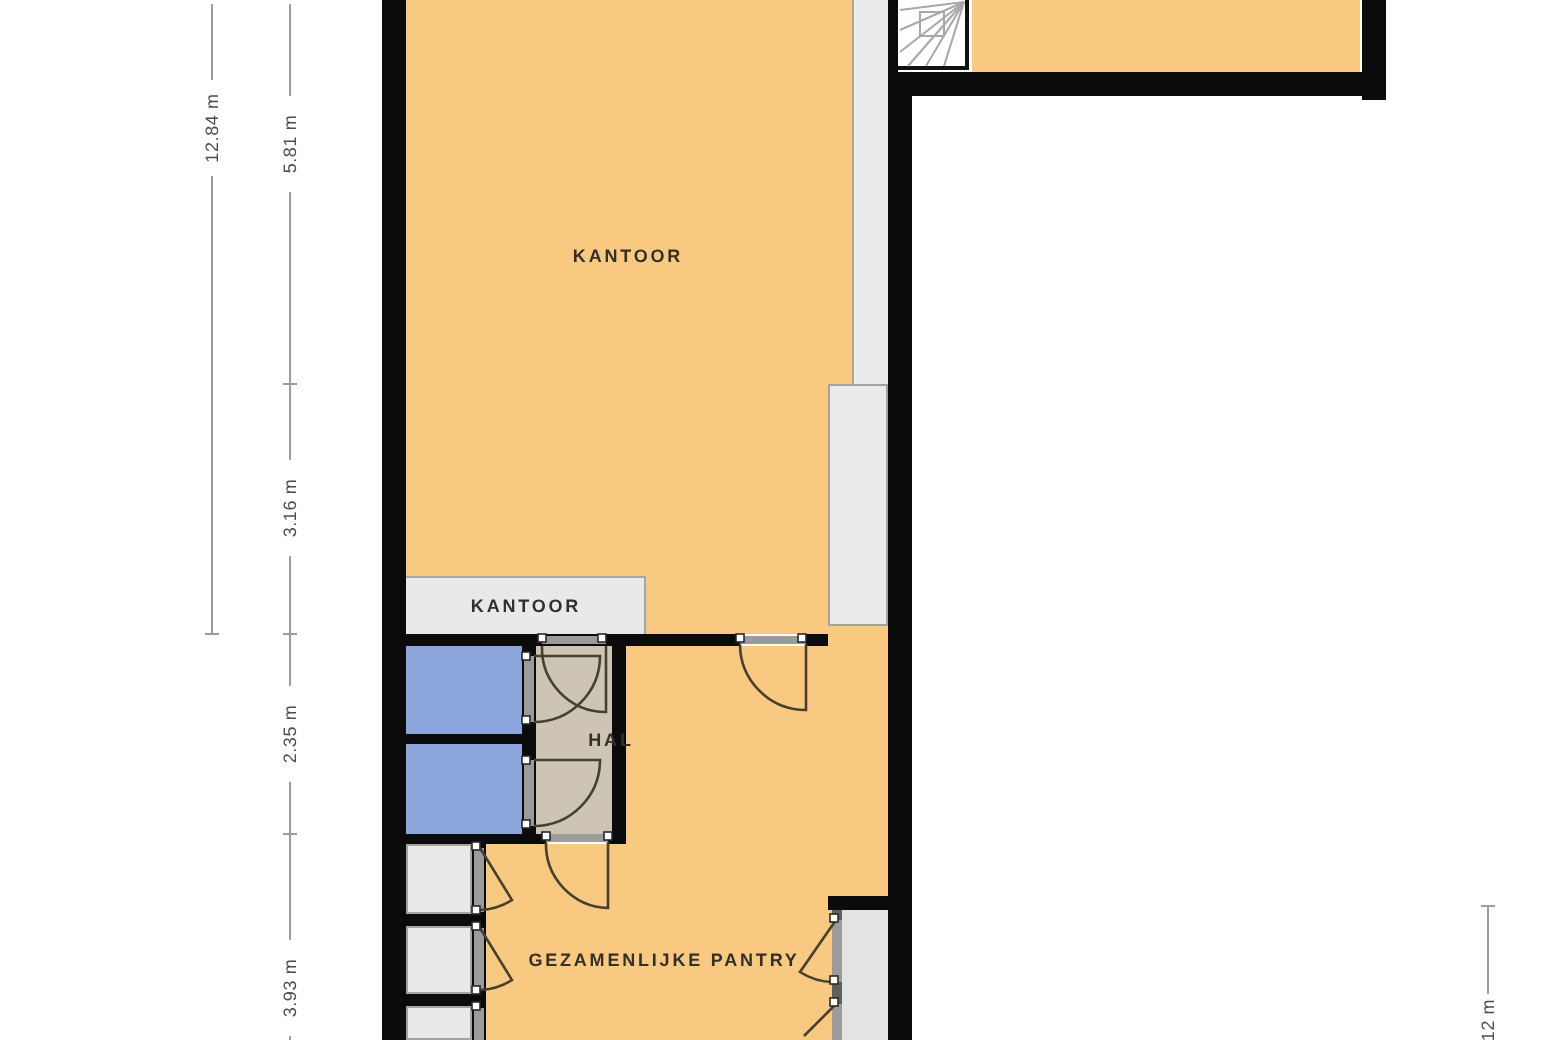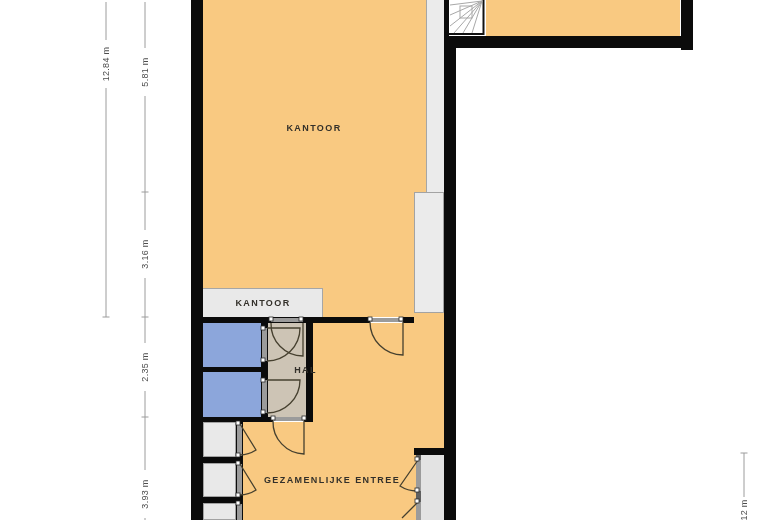--- a/index.html
+++ b/index.html
@@ -158,21 +158,21 @@
       <path class="dimline" d="M109,2 V48 M109,96 V230 M109,278 V343 M109,391 V470 M109,518 V520"></path>
       <path class="dimline" d="M105.5,192 h7 M105.5,317 h7 M105.5,417 h7"></path>
       <path class="dimline" d="M708,453 V497"></path>
       <path class="dimline" d="M704.5,453 h7"></path>
     </g>
   </svg>
 
   <div class="room-label" style="left:278px;top:128px;">KANTOOR</div>
   <div class="room-label" style="left:227px;top:303px;">KANTOOR</div>
   <div class="room-label" style="left:252px;top:370px;padding-left:35px;">HAL</div>
-  <div class="room-label" style="left:296px;top:480px;">GEZAMENLIJKE ENTREE</div>
+  <div class="room-label" style="left:296px;top:480px;">GEZAMENLIJKE PANTRY</div>
 
   <div class="dim-label" style="left:35px;top:58px;">12.84 m</div>
   <div class="dim-label" style="left:74px;top:66px;">5.81 m</div>
   <div class="dim-label" style="left:74px;top:248px;">3.16 m</div>
   <div class="dim-label" style="left:74px;top:361px;">2.35 m</div>
   <div class="dim-label" style="left:74px;top:488px;">3.93 m</div>
   <div class="dim-label" style="left:673px;top:504px;">12 m</div>
 
 </div>
 

